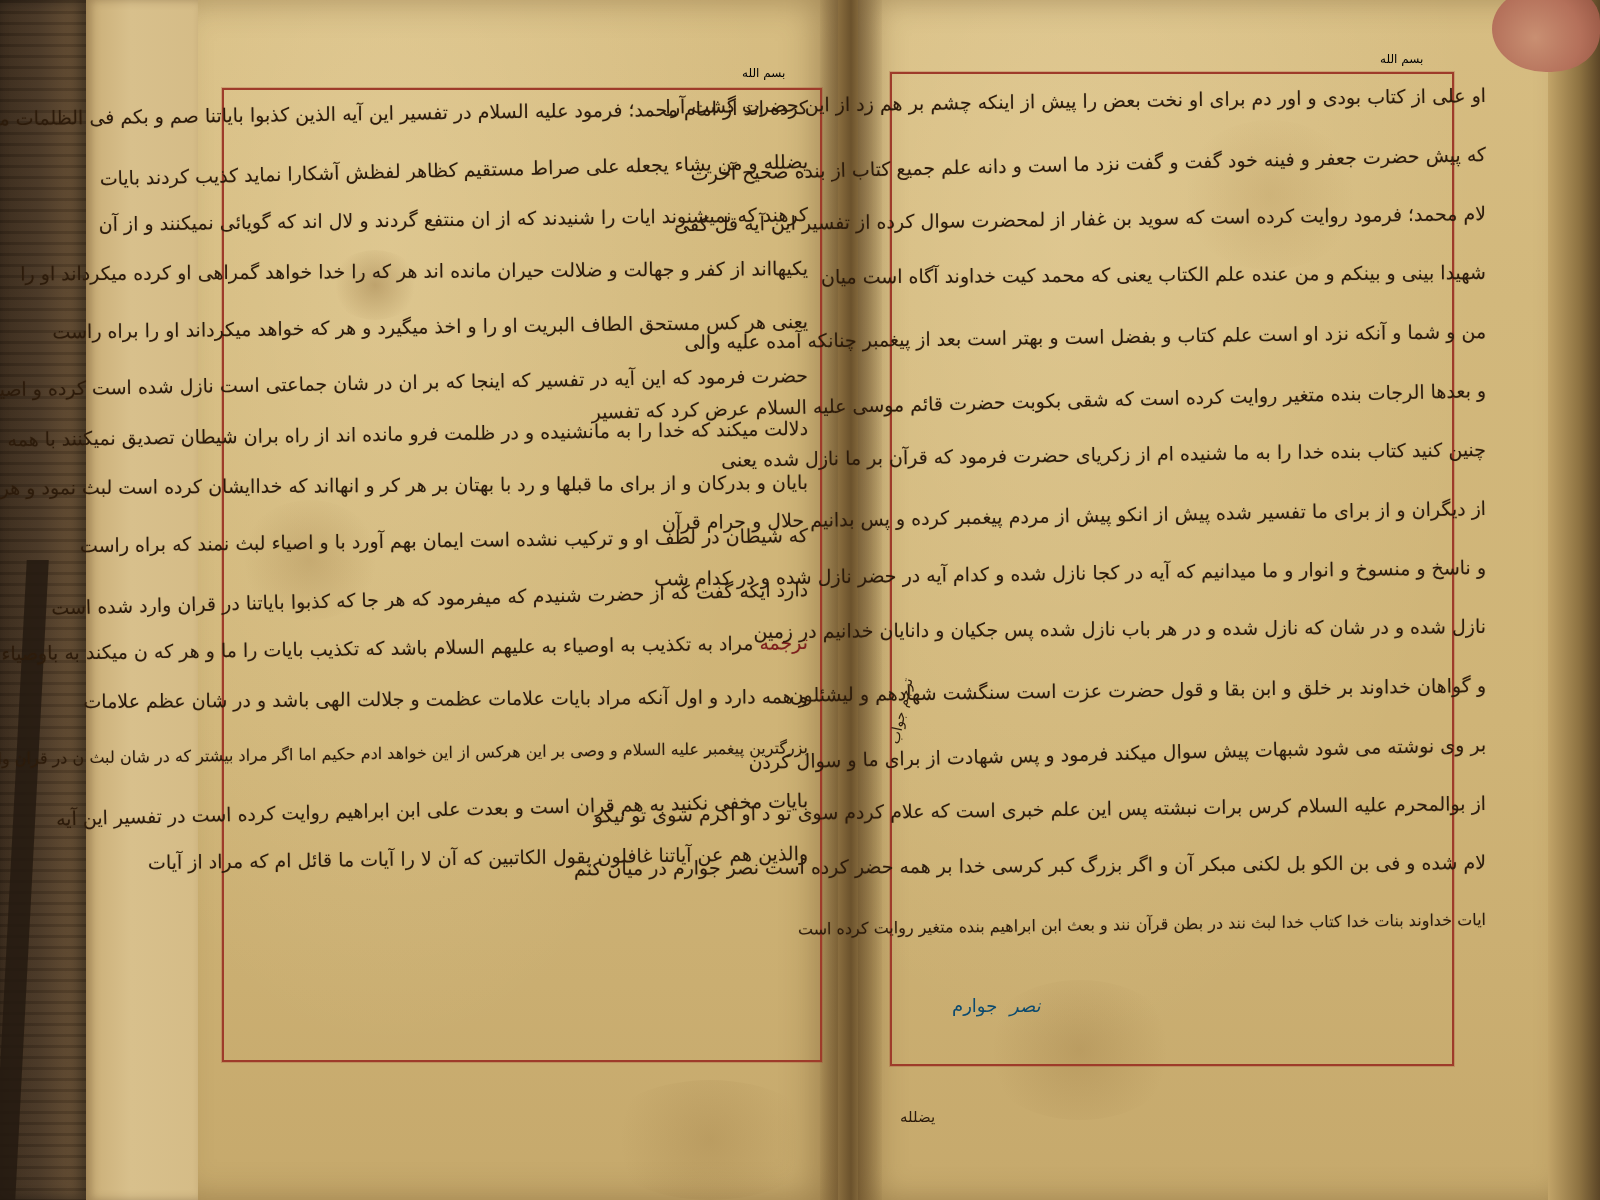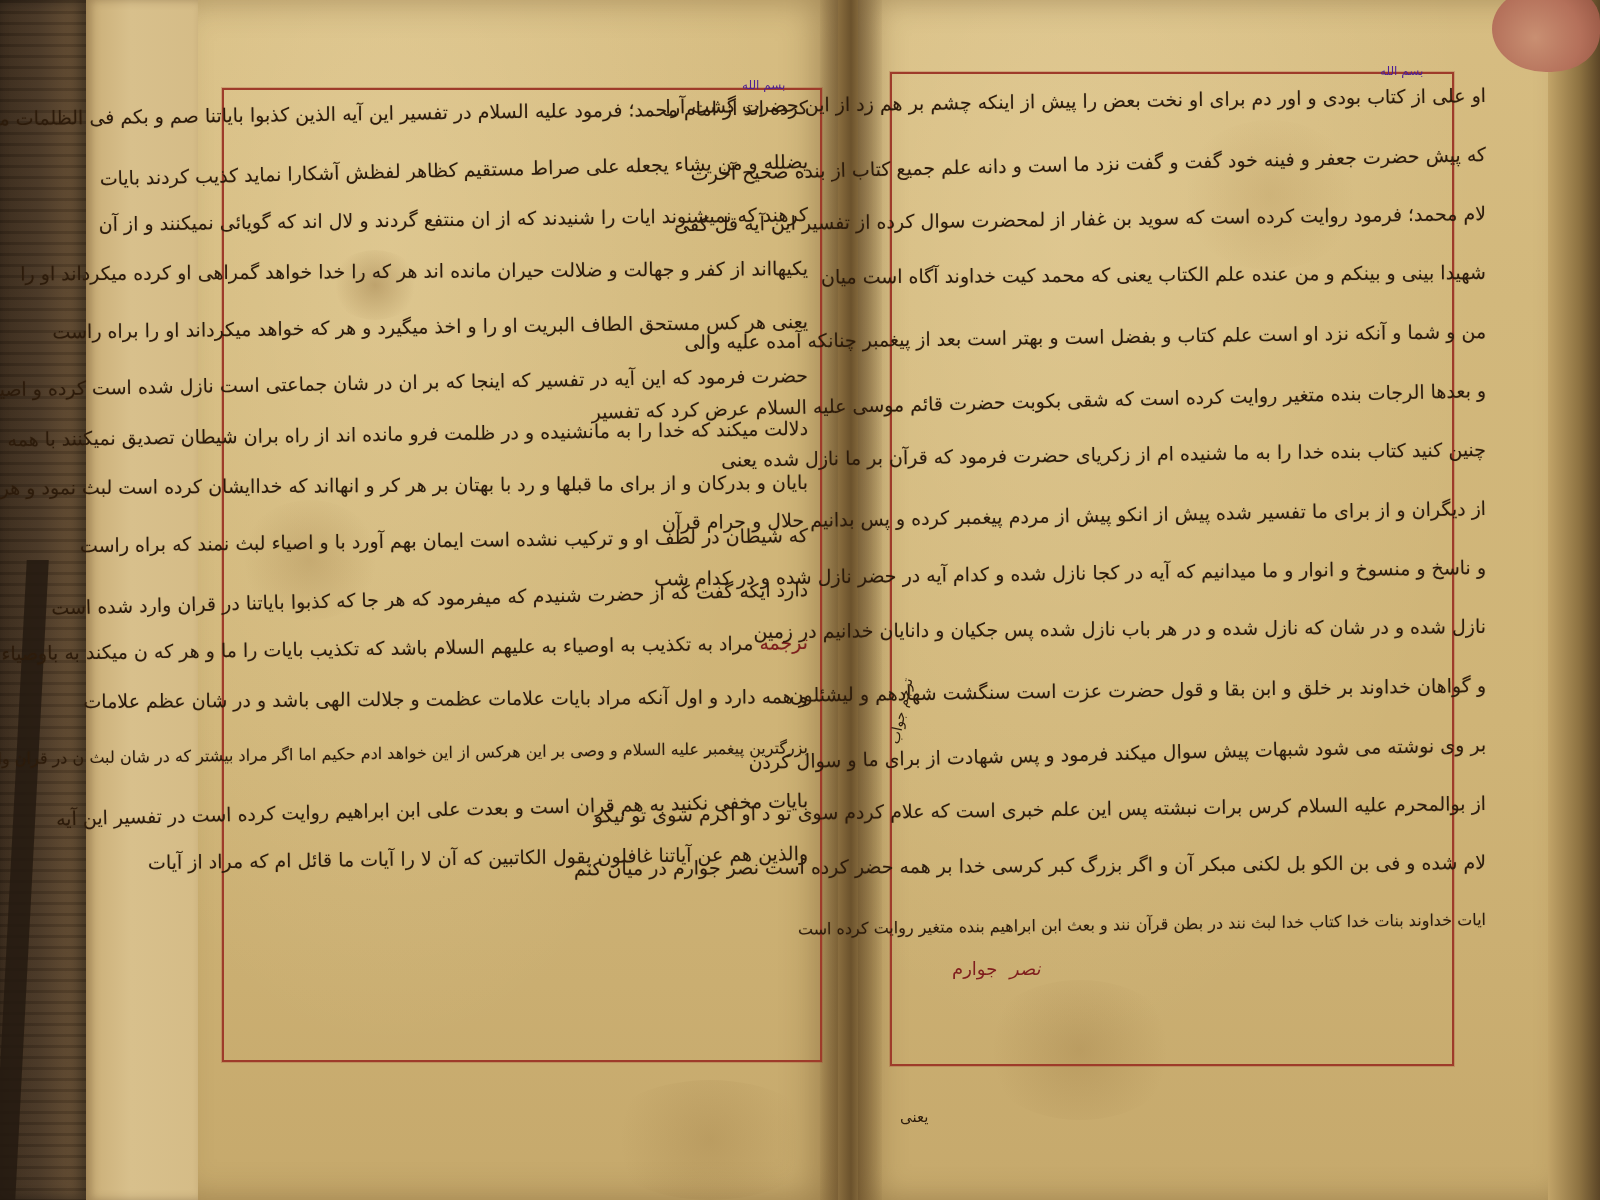--- a/index.html
+++ b/index.html
@@ -180,31 +180,31 @@
   .catchword {
     position: absolute;
     direction: rtl;
     color: #2c1b0b;
     font-size: 15px;
     white-space: nowrap;
   }
   .corner-mark {
     position: absolute;
     direction: rtl;
-    color: #7f1d1d;
+    color: #0c4a6e;
     font-size: 13px;
     white-space: nowrap;
+    margin-top: 37px;
   }
   .basmala-top {
     position: absolute;
     direction: rtl;
-    color: #4c1d95;
+    color: #000000;
     font-size: 12px;
     white-space: nowrap;
-    margin-top: 12px;
   }
 </style>
 </head>
 <body>
 
 <div id="manuscript">
 
   <div class="table-edge">
     <div class="grain"></div>
     <div class="crack"></div>
@@ -272,15 +272,15 @@
       <span>لام شده و فی بن الکو بل لکنی مبکر آن و اگر بزرگ کبر کرسی خدا بر همه حضر کرده است نصر جوارم در میان کنم</span>
     </span>
     <span class="line small sl1">ایات خداوند بنات خدا کتاب خدا لبث نند در بطن قرآن نند و بعث ابن ابراهیم بنده متغیر روایت کرده است</span>
   </div>
 
   <div class="corner-mark" style="left:1010px; top:958px; font-size:18px;font-style:italic;">نصر</div>
   <div class="corner-mark" style="left:952px; top:958px; font-size:18px;">جوارم</div>
 
   <div class="margin-note" style="left:886px; top:742px;">ترجم جواب</div>
 
-  <div class="catchword" style="left:900px; top:1108px;">یعنی</div>
+  <div class="catchword" style="left:900px; top:1108px;">یضلله</div>
 
 </div>
 
 </body></html>

